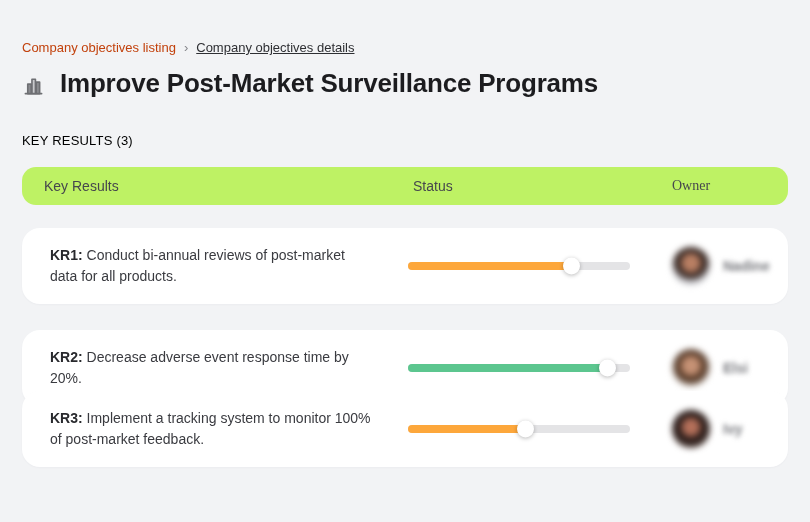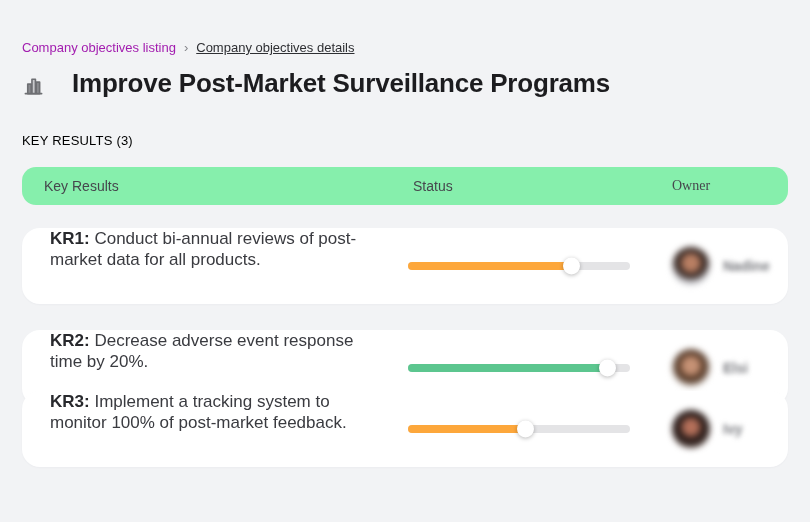--- a/index.html
+++ b/index.html
@@ -13,29 +13,29 @@
 
   .breadcrumb {
     position: absolute;
     left: 22px; top: 40px;
     display: flex; align-items: center;
     font-size: 13px;
     color: #9C9DA1;
     gap: 8px;
     white-space: nowrap;
   }
-  .breadcrumb a { color: #a21caf; text-decoration: none; cursor: pointer; }
+  .breadcrumb a { color: #c2410c; text-decoration: none; cursor: pointer; }
   .breadcrumb .sep { color: #85868B; font-size: 13px; }
   .breadcrumb .current { color: #2E2F33; text-decoration: underline; }
 
   .title-row {
     position: absolute;
     left: 22px; top: 68px;
     display: flex; align-items: center;
-    gap: 27px;
+    gap: 15px;
   }
   .title-row .obj-icon { display: inline-flex; width: 23px; height: 23px; margin-top: 3px; }
   .title-row h1 {
     font-size: 26px;
     font-weight: 800;
     letter-spacing: -0.2px;
     color: #1C1C1F;
     white-space: nowrap;
   }
 
@@ -44,21 +44,21 @@
     left: 22px; top: 133px;
     font-size: 13px;
     color: #000000;
     letter-spacing: 0.2px;
   }
 
   .table-header {
     position: absolute;
     left: 22px; top: 167px;
     width: 766px; height: 38px;
-    background: #86efac;
+    background: #bef264;
     border-radius: 14px;
     display: block;
   }
   .table-header span {
     position: absolute;
     top: 50%; transform: translateY(-50%);
     font-size: 14px;
     color: #46474D;
     white-space: nowrap;
   }
@@ -76,22 +76,22 @@
     cursor: pointer;
   }
   .row-card.r0 { top: 228px; }
   .row-card.r1 { top: 330px; }
   .row-card.r2 { top: 391px; }
 
   .kr-text {
     position: absolute;
     left: 28px; top: 0;
     width: 325px; height: 100%;
-    display: flex; flex-direction: column; 
-    font-size: 17px;
+    display: flex; flex-direction: column; justify-content: center;
+    font-size: 14px;
     line-height: 21px;
     color: #3A3B40;
   }
   .kr-text p { display: block; }
   .kr-text b { font-weight: 700; color: #28292D; }
 
   .progress {
     position: absolute;
     left: 386px; top: 50%;
     transform: translateY(-50%);

